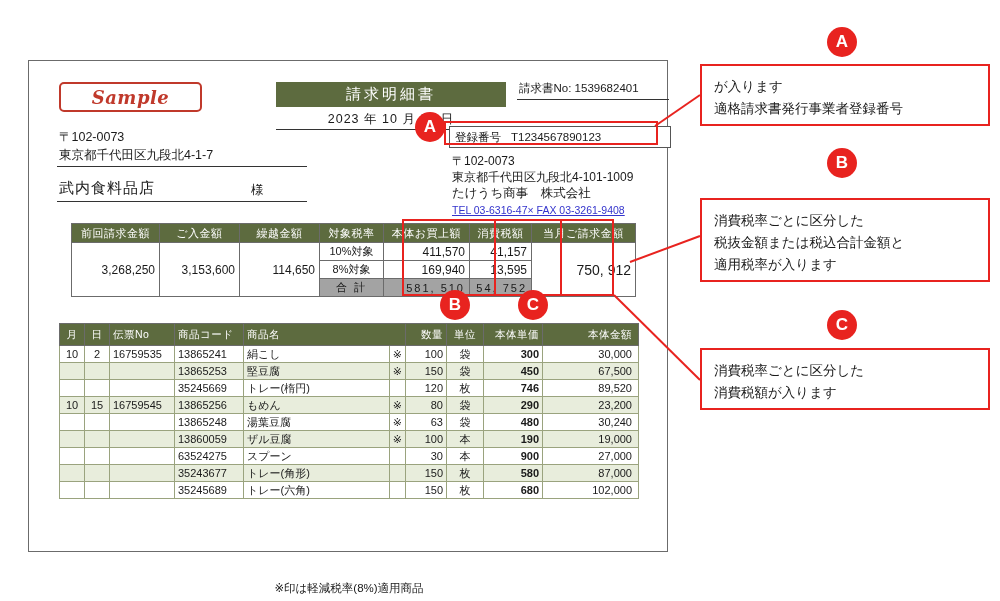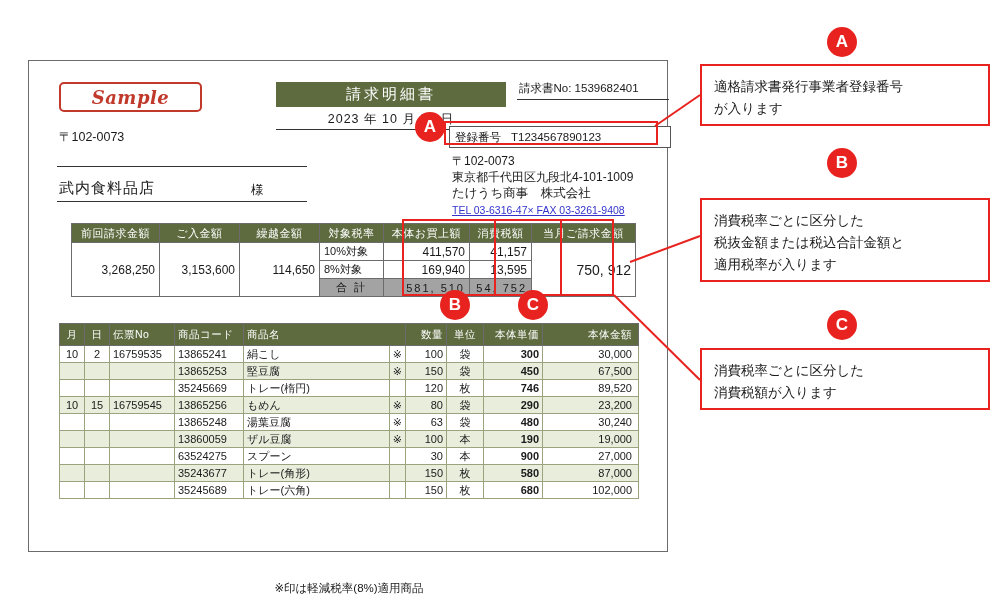--- a/index.html
+++ b/index.html
@@ -206,21 +206,21 @@
     letter-spacing: 0.5px;
     height: 19px;
   }
   .sum-num { text-align: right; font-size: 12px; }
   .sum-total-cell {
     background: #a3a3a3;
     text-align: center;
     font-size: 11px;
     letter-spacing: 2px;
   }
-  .sum-rate { font-size: 11px; }
+  .sum-rate { text-align: center; font-size: 11px; }
   #grand-total-cell {
     text-align: right;
     font-size: 14px;
     vertical-align: middle;
     padding-right: 6px;
   }
 
   
   #detail-table {
     position: absolute;
@@ -327,20 +327,21 @@
 
   <div id="doc-date">2023 年 10 月 31 日</div>
   <div id="doc-date-underline"></div>
 
   <div id="reg-no-box">
     <span id="reg-no-label">登録番号</span>
     <span>T1234567890123</span>
   </div>
 
   <div id="buyer-postal">〒102-0073</div>
+  <div id="buyer-address">東京都千代田区九段北4-1-7</div>
   <div id="buyer-addr-underline"></div>
   <div id="buyer-name">武内食料品店</div>
   <div id="buyer-honorific">様</div>
   <div id="buyer-name-underline"></div>
 
   <div id="seller-block">
     <div>〒102-0073</div>
     <div>東京都千代田区九段北4-101-1009</div>
     <div id="seller-company">たけうち商事　株式会社</div>
     <div id="seller-contact">TEL 03-6316-47× FAX 03-3261-9408</div>
@@ -527,22 +528,22 @@
   <div class="badge" style="left:827px; top:27px;">A</div>
   <div class="badge" style="left:415px; top:112px;">A</div>
 
   <div class="badge" style="left:827px; top:148px;">B</div>
   <div class="badge" style="left:440px; top:290px;">B</div>
 
   <div class="badge" style="left:827px; top:310px;">C</div>
   <div class="badge" style="left:518px; top:290px;">C</div>
 
   <div class="callout" style="left:700px; top:64px; width:290px; height:62px;">
+    <div>が入ります</div>
     <div>適格請求書発行事業者登録番号</div>
-    <div>が入ります</div>
   </div>
 
   <div class="callout" style="left:700px; top:198px; width:290px; height:84px;">
     <div>消費税率ごとに区分した</div>
     <div>税抜金額または税込合計金額と</div>
     <div>適用税率が入ります</div>
   </div>
 
   <div class="callout" style="left:700px; top:348px; width:290px; height:62px;">
     <div>消費税率ごとに区分した</div>

